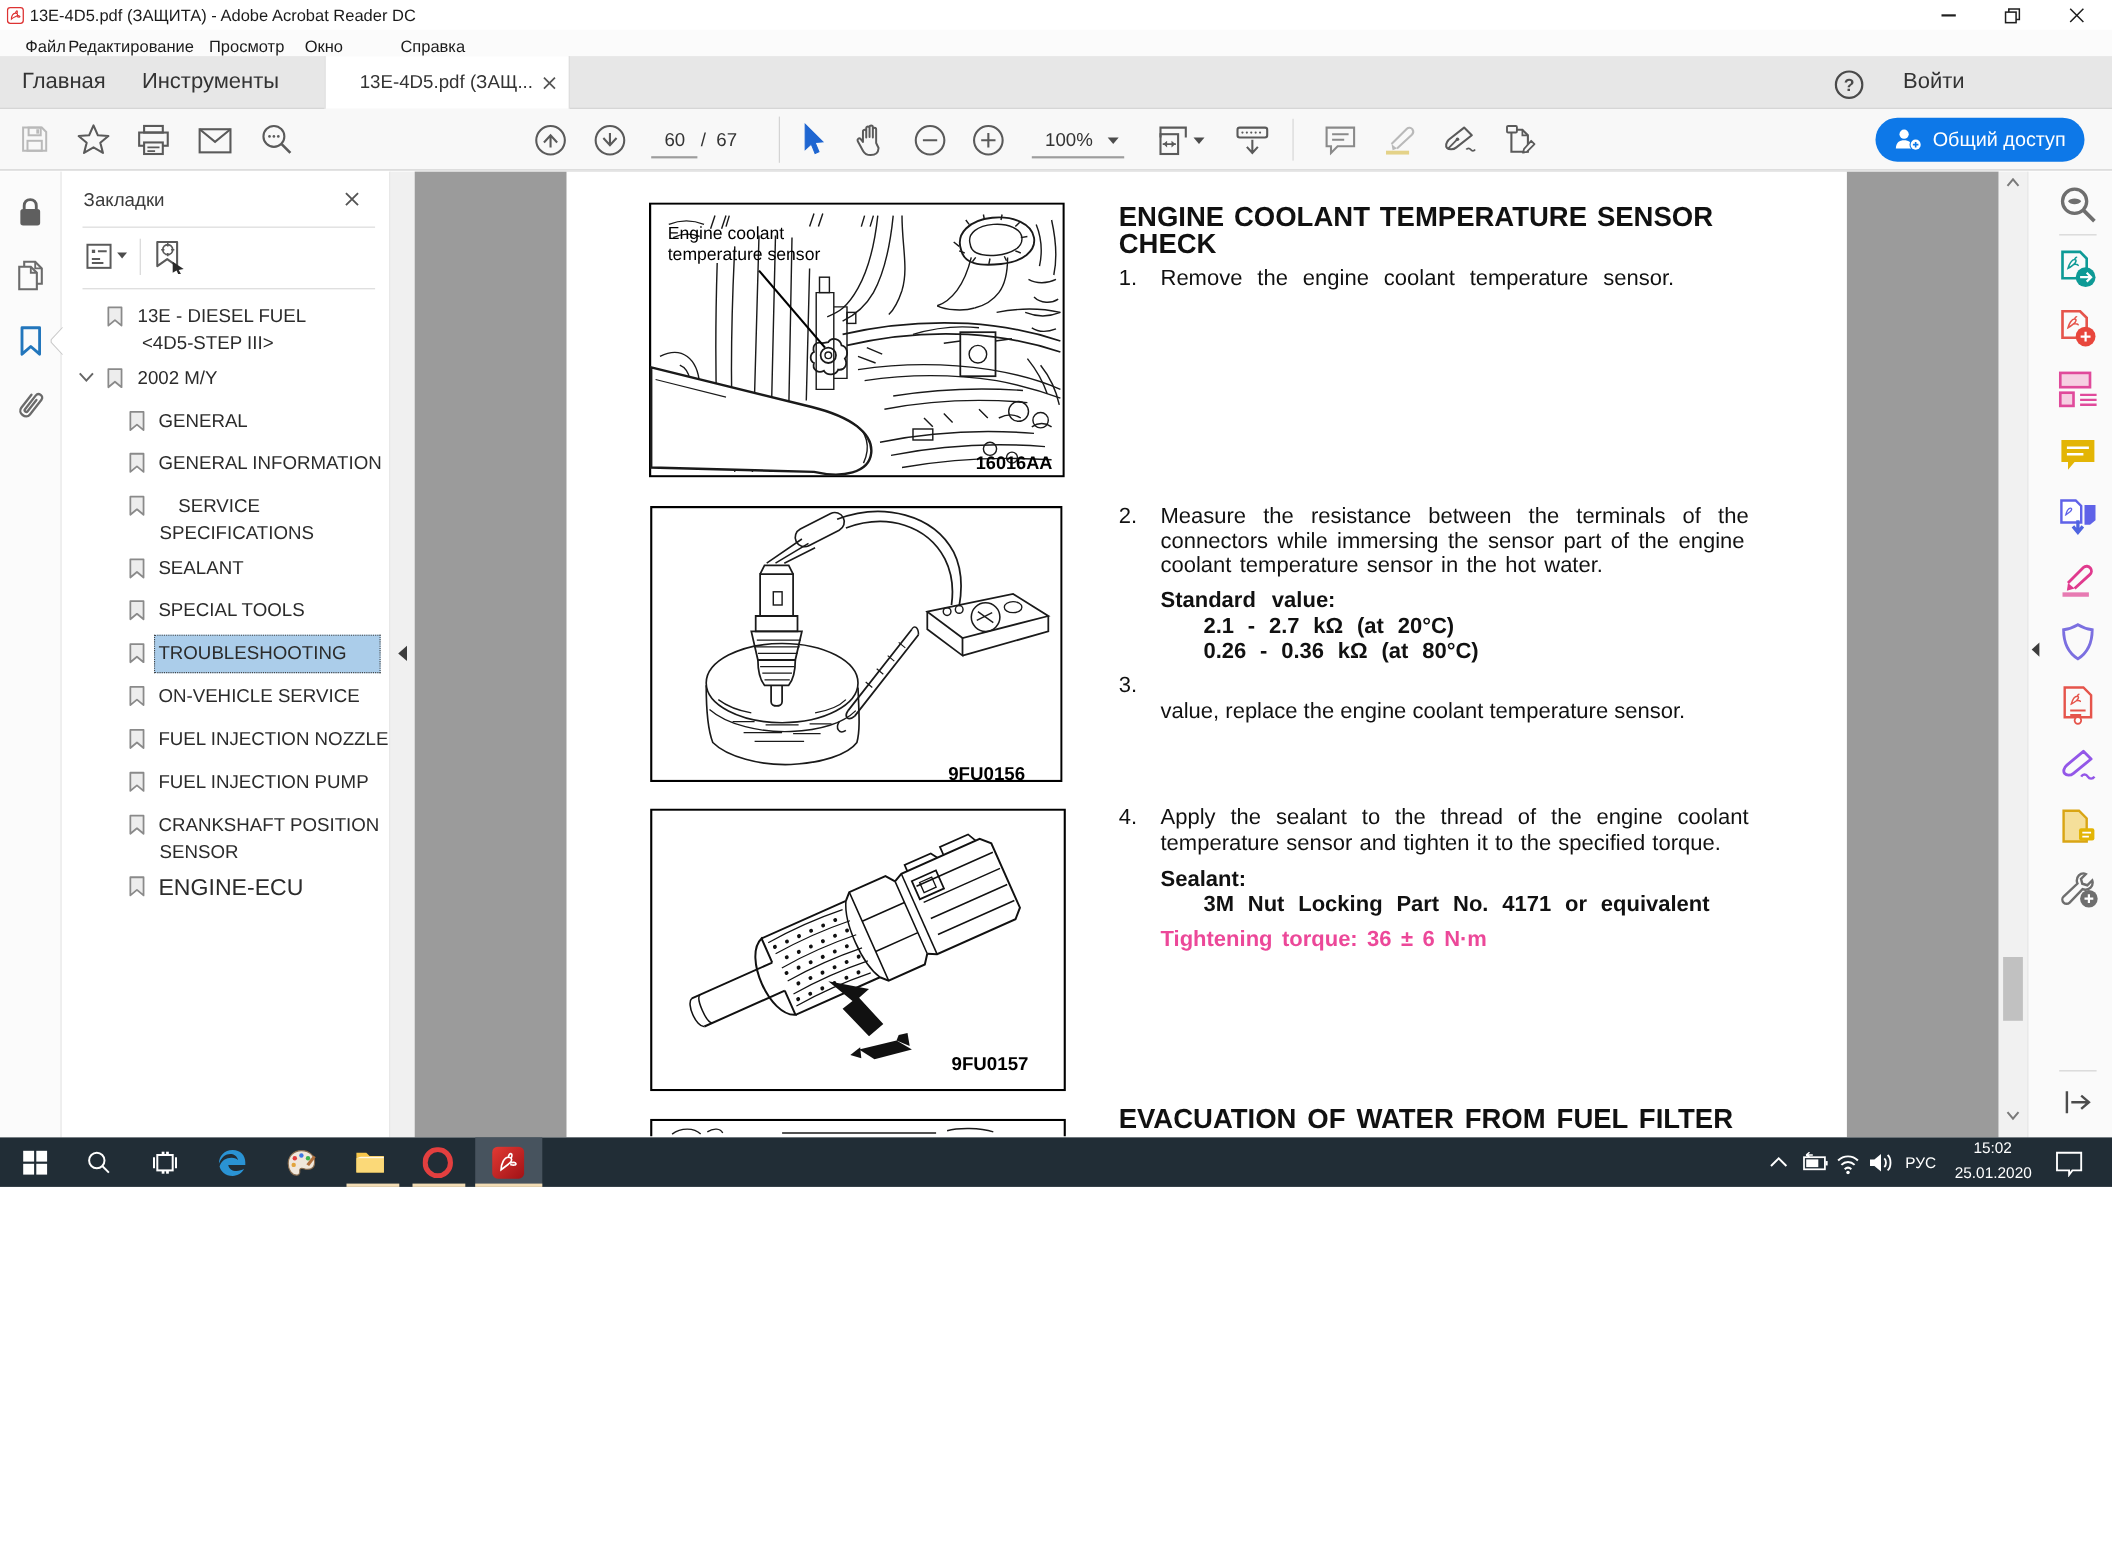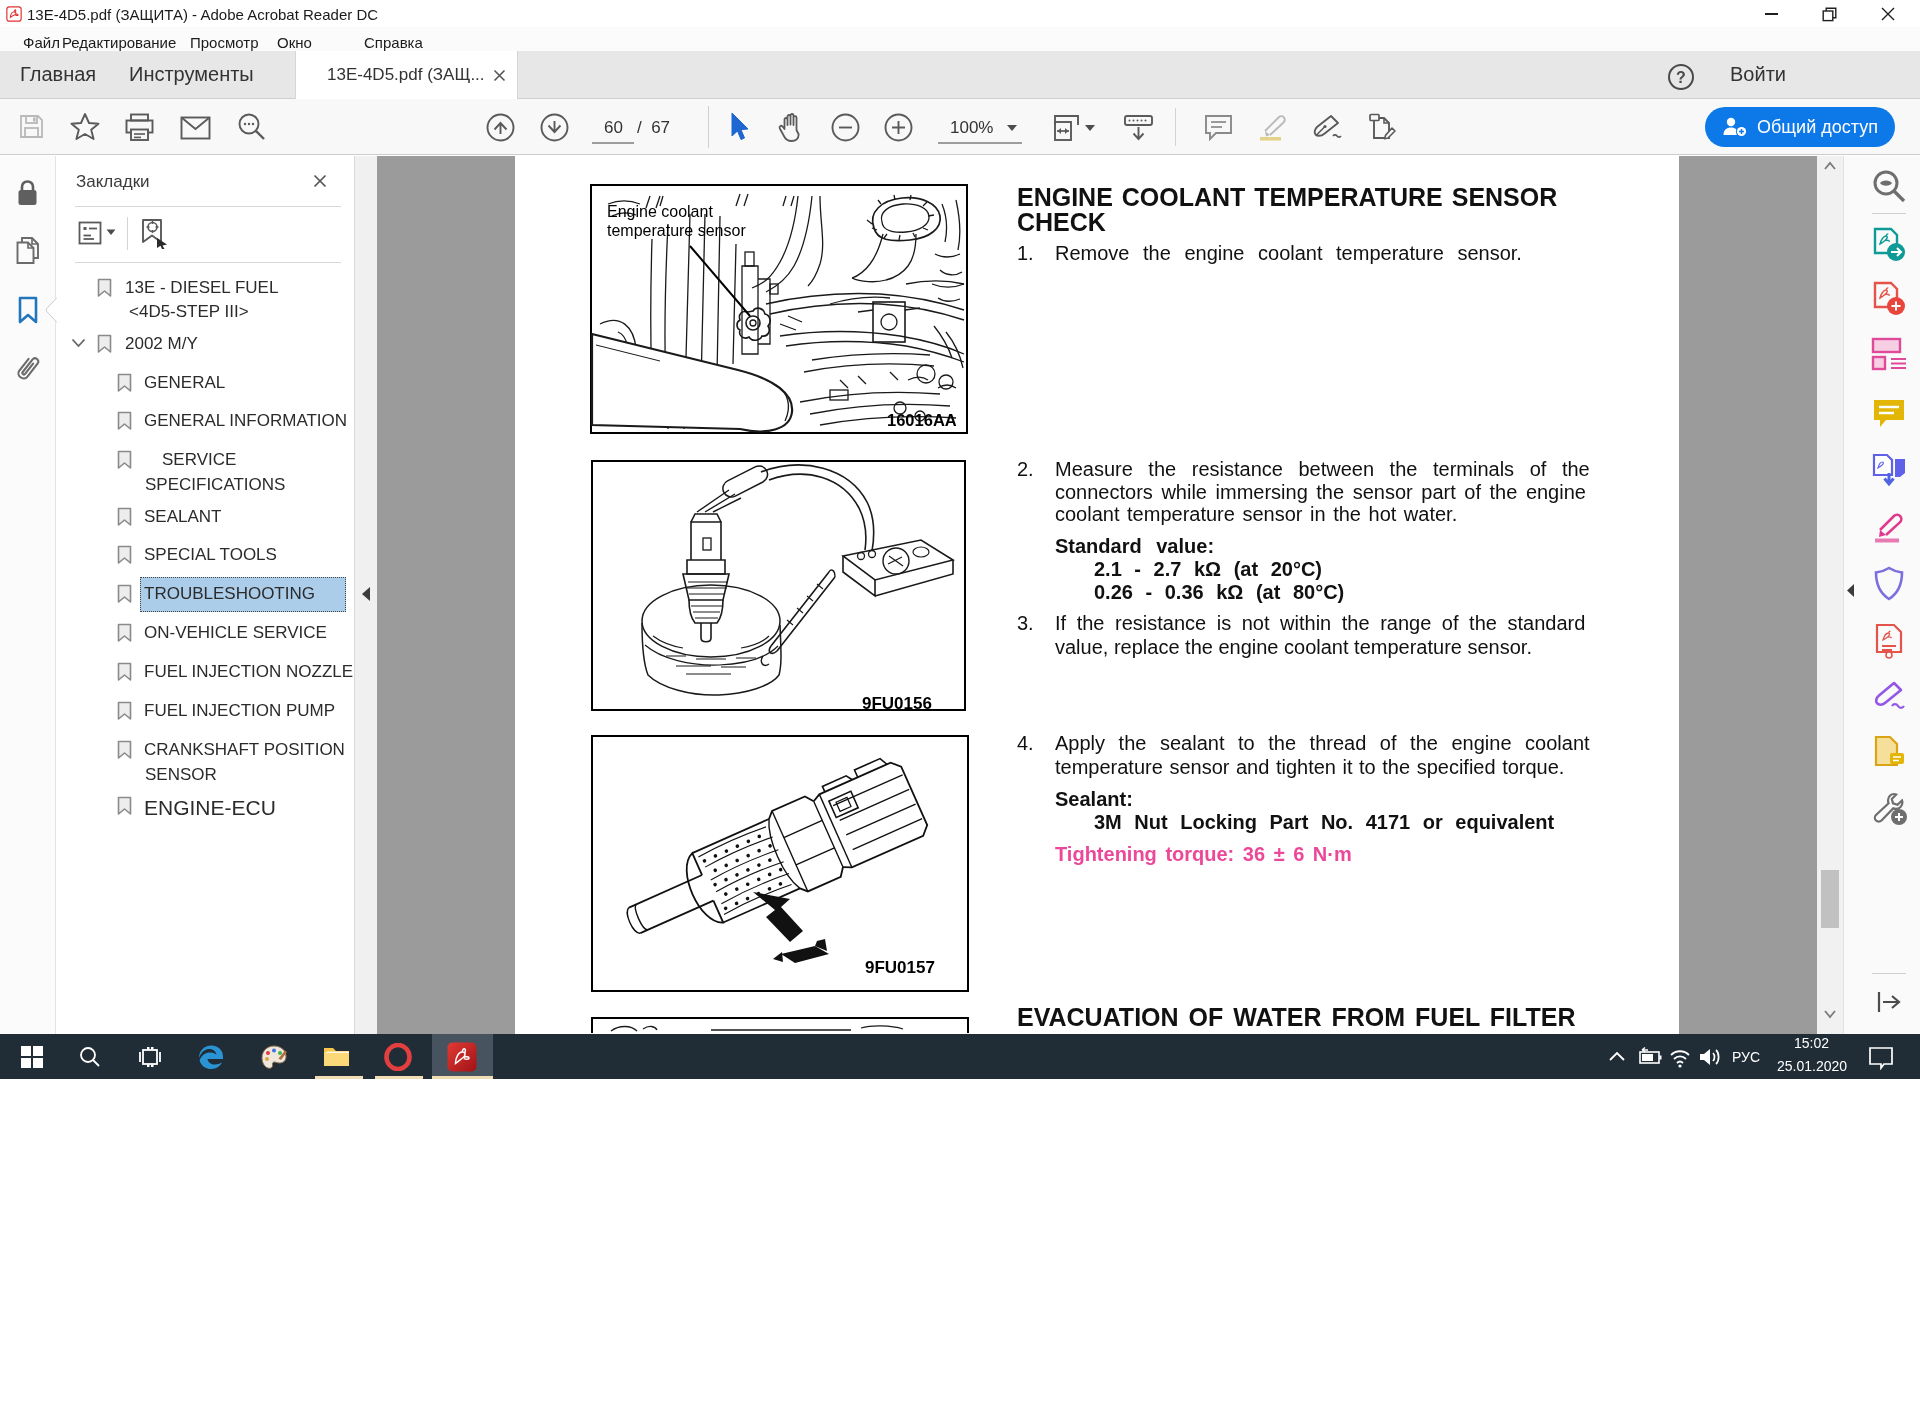--- a/index.html
+++ b/index.html
@@ -309,21 +309,20 @@
   <div class="abs nowrap" style="left:1055px;top:242px;font-size:20px;color:#111;word-spacing:8px;">Remove the engine coolant temperature sensor.</div>
 
   <div class="abs nowrap" style="left:1017px;top:458px;font-size:20px;color:#111;">2.</div>
   <div class="abs nowrap" style="left:1055px;top:458px;font-size:20px;color:#111;word-spacing:10px;">Measure the resistance between the terminals of the</div>
   <div class="abs nowrap" style="left:1055px;top:481px;font-size:20px;color:#111;word-spacing:3px;">connectors while immersing the sensor part of the engine</div>
   <div class="abs nowrap" style="left:1055px;top:503px;font-size:20px;color:#111;word-spacing:2px;">coolant temperature sensor in the hot water.</div>
   <div class="abs nowrap" style="left:1055px;top:535px;font-size:20px;font-weight:bold;color:#111;word-spacing:9px;">Standard value:</div>
   <div class="abs nowrap" style="left:1094px;top:558px;font-size:20px;font-weight:bold;color:#111;word-spacing:7px;">2.1 - 2.7 kΩ (at 20°C)</div>
   <div class="abs nowrap" style="left:1094px;top:581px;font-size:20px;font-weight:bold;color:#111;word-spacing:7px;">0.26 - 0.36 kΩ (at 80°C)</div>
   <div class="abs nowrap" style="left:1017px;top:612px;font-size:20px;color:#111;">3.</div>
-  <div class="abs nowrap" style="left:1055px;top:612px;font-size:20px;color:#111;word-spacing:5px;">If the resistance is not within the range of the standard</div>
   <div class="abs nowrap" style="left:1055px;top:636px;font-size:20px;color:#111;">value, replace the engine coolant temperature sensor.</div>
 
   <div class="abs nowrap" style="left:1017px;top:732px;font-size:20px;color:#111;">4.</div>
   <div class="abs nowrap" style="left:1055px;top:732px;font-size:20px;color:#111;word-spacing:8px;">Apply the sealant to the thread of the engine coolant</div>
   <div class="abs nowrap" style="left:1055px;top:756px;font-size:20px;color:#111;word-spacing:1px;">temperature sensor and tighten it to the specified torque.</div>
   <div class="abs nowrap" style="left:1055px;top:788px;font-size:20px;font-weight:bold;color:#111;">Sealant:</div>
   <div class="abs nowrap" style="left:1094px;top:811px;font-size:20px;font-weight:bold;color:#111;word-spacing:7px;">3M Nut Locking Part No. 4171 or equivalent</div>
   <div class="abs nowrap" style="left:1055px;top:843px;font-size:20px;font-weight:bold;color:#ec4899;word-spacing:3px;">Tightening torque: 36 ± 6 N·m</div>
 
   <div class="abs nowrap" style="left:1017px;top:1003px;font-size:25px;font-weight:bold;color:#111;word-spacing:3px;">EVACUATION OF WATER FROM FUEL FILTER</div>

